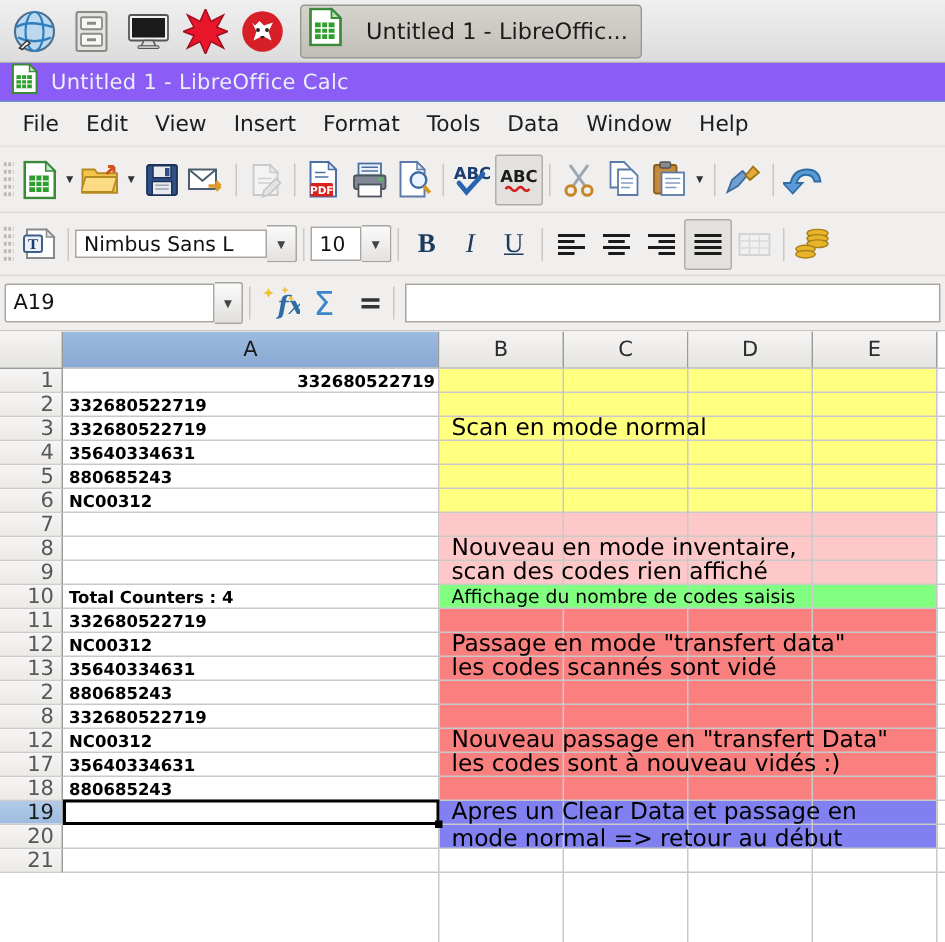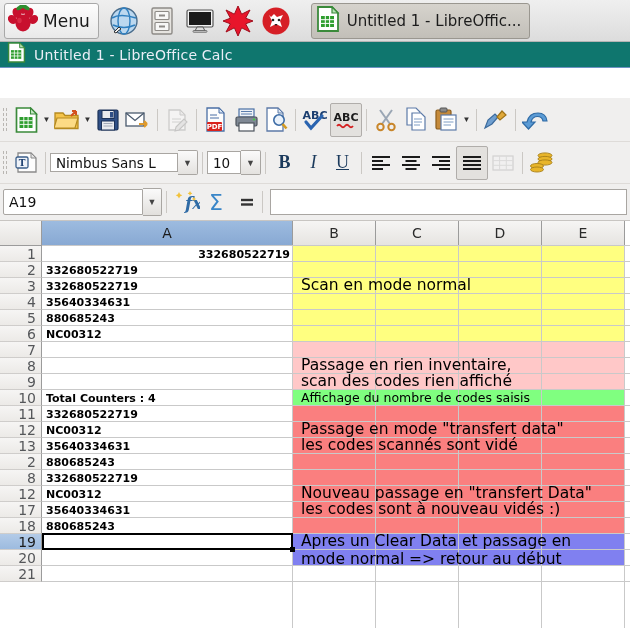--- a/index.html
+++ b/index.html
@@ -33,34 +33,34 @@
   .tb-menu .label {
     font-size: 17px; color: #1a1a1a; margin-left: 5px;
     font-family: "DejaVu Sans", sans-serif;
   }
   .tb-icon {
     width: 32px; height: 32px; margin: 0 3px;
     display: flex; align-items: center; justify-content: center;
     position: relative;
   }
   .tb-win {
-    display: flex; align-items: center; height: 34px; margin-left: 16px;
+    display: flex; align-items: center; height: 34px; margin-left: 6px;
     background: linear-gradient(to bottom,#d6d3cd,#c2bfb8);
     border: 1px solid #9a9790; border-radius: 3px;
-    padding: 0 8px 0 4px; max-width: 300px; overflow: hidden;
+    padding: 0 8px 0 4px; max-width: 300px; overflow: hidden; gap: 8px;
   }
   .tb-win .wlabel {
     font-size: 15px; color: #1c1c1c; margin-left: 7px; white-space: nowrap;
     font-family: "DejaVu Sans", sans-serif;
   }
 
   
   .titlebar {
     position: absolute; left: 0; top: 42px; width: 630px; height: 26px;
-    background: #0f766e;
+    background: #8b5cf6;
     display: flex; align-items: center; box-sizing: border-box; padding-left: 7px;
     border-bottom: 1px solid #6d93c4;
   }
   .titlebar .ttext {
     font-size: 14px; color: #e9eef7; margin-left: 8px;
     font-family: "DejaVu Sans", sans-serif; letter-spacing: .2px;
   }
 
   
   .menubar {
@@ -219,40 +219,20 @@
   .selhandle {
     position: absolute; width: 5px; height: 5px; background: #000;
   }
 </style>
 </head>
 <body>
 
 <div id="app">
 
   <div class="taskbar">
-    <div class="tb-menu">
-      <span>
-        <svg width="30" height="28" viewBox="0 0 30 28">
-          <g fill="#c8102e">
-            <ellipse cx="9" cy="8" rx="4.2" ry="5.4" transform="rotate(-28 9 8)"></ellipse>
-            <ellipse cx="21" cy="8" rx="4.2" ry="5.4" transform="rotate(28 21 8)"></ellipse>
-            <ellipse cx="4.5" cy="14.5" rx="4" ry="5" transform="rotate(-52 4.5 14.5)"></ellipse>
-            <ellipse cx="25.5" cy="14.5" rx="4" ry="5" transform="rotate(52 25.5 14.5)"></ellipse>
-            <ellipse cx="15" cy="4" rx="4" ry="5" transform="rotate(0 15 4)"></ellipse>
-          </g>
-          <g fill="#2f8f2f">
-            <ellipse cx="12" cy="2.5" rx="4" ry="2.1" transform="rotate(-30 12 2.5)"></ellipse>
-            <ellipse cx="18" cy="2.5" rx="4" ry="2.1" transform="rotate(30 18 2.5)"></ellipse>
-          </g>
-          <ellipse cx="15" cy="18" rx="7.6" ry="8.4" fill="#c8102e"></ellipse>
-          <ellipse cx="11.5" cy="15.5" rx="2.2" ry="2.8" fill="#e8415a" opacity=".55"></ellipse>
-        </svg>
-      </span>
-      <span class="label">Menu</span>
-    </div>
 
     <div class="tb-icon">
       <svg width="30" height="30" viewBox="0 0 30 30">
         <circle cx="15" cy="15" r="13" fill="#bcd8ef" stroke="#4a6d8c" stroke-width="1.4"></circle>
         <path d="M3 12 q8 -5 24 0" stroke="#2f7fbf" fill="none" stroke-width="1.6"></path>
         <path d="M4 19 q11 5 22 0" stroke="#2f7fbf" fill="none" stroke-width="1.6"></path>
         <ellipse cx="15" cy="15" rx="6" ry="13" fill="none" stroke="#2f7fbf" stroke-width="1.4"></ellipse>
         <path d="M10 21 l-5 5 l2 1 l2 -2 l3 -2 z" fill="#f0f0f0" stroke="#333" stroke-width="1"></path>
       </svg>
     </div>
@@ -321,20 +301,31 @@
           <line x1="5" y1="13.7" x2="18" y2="13.7"></line>
           <line x1="5" y1="17.4" x2="18" y2="17.4"></line>
           <line x1="9.3" y1="10" x2="9.3" y2="21"></line>
           <line x1="13.6" y1="10" x2="13.6" y2="21"></line>
         </g>
       </svg>
     </span>
     <span class="ttext">Untitled 1 - LibreOffice Calc</span>
   </div>
 
+  <div class="menubar">
+    <div class="mi">File</div>
+    <div class="mi">Edit</div>
+    <div class="mi">View</div>
+    <div class="mi">Insert</div>
+    <div class="mi">Format</div>
+    <div class="mi">Tools</div>
+    <div class="mi">Data</div>
+    <div class="mi">Window</div>
+    <div class="mi">Help</div>
+  </div>
 
   <div class="toolbar" id="toolbar1">
     <div class="grip"></div>
 
     <div class="tbtn">
       <svg width="25" height="26" viewBox="0 0 24 26">
         <path d="M2 1 h14 l6 6 v18 h-20 z" fill="#ffffff" stroke="#3a8a3a" stroke-width="1.7"></path>
         <path d="M16 1 l6 6 h-6 z" fill="#c6e9c6" stroke="#3a8a3a" stroke-width="1.1"></path>
         <rect x="5" y="10" width="13" height="11" fill="#2f9e2f"></rect>
         <g stroke="#fff" stroke-width=".9">
@@ -709,21 +700,21 @@
         <div class="celltext left" style="left: 0px; top: 144px; width: 251px; height: 16px;">Total Counters : 4</div>
         <div class="celltext left" style="left: 0px; top: 160px; width: 251px; height: 16px;">332680522719</div>
         <div class="celltext left" style="left: 0px; top: 176px; width: 251px; height: 16px;">NC00312</div>
         <div class="celltext left" style="left: 0px; top: 192px; width: 251px; height: 16px;">35640334631</div>
         <div class="celltext left" style="left: 0px; top: 208px; width: 251px; height: 16px;">880685243</div>
         <div class="celltext left" style="left: 0px; top: 224px; width: 251px; height: 16px;">332680522719</div>
         <div class="celltext left" style="left: 0px; top: 240px; width: 251px; height: 16px;">NC00312</div>
         <div class="celltext left" style="left: 0px; top: 256px; width: 251px; height: 16px;">35640334631</div>
         <div class="celltext left" style="left: 0px; top: 272px; width: 251px; height: 16px;">880685243</div>
         <div class="note" style="left: 251px; top: 31px; width: 332px; height: 16px;">Scan en mode normal</div>
-        <div class="note" style="left: 251px; top: 111px; width: 332px; height: 16px;">Passage en rien inventaire,</div>
+        <div class="note" style="left: 251px; top: 111px; width: 332px; height: 16px;">Nouveau en mode inventaire,</div>
         <div class="note" style="left: 251px; top: 127px; width: 332px; height: 16px;">scan des codes rien affiché</div>
         <div class="note small" style="left: 251px; top: 143px; width: 332px; height: 16px;">Affichage du nombre de codes saisis</div>
         <div class="note" style="left: 251px; top: 175px; width: 332px; height: 16px;">Passage en mode "transfert data"</div>
         <div class="note" style="left: 251px; top: 191px; width: 332px; height: 16px;">les codes scannés sont vidé</div>
         <div class="note" style="left: 251px; top: 239px; width: 332px; height: 16px;">Nouveau passage en "transfert Data"</div>
         <div class="note" style="left: 251px; top: 255px; width: 268px; height: 16px;">les codes sont à nouveau vidés :)</div>
         <div class="note" style="left: 251px; top: 287px; width: 332px; height: 16px;">Apres un  Clear Data et passage en</div>
         <div class="note" style="left: 251px; top: 303px; width: 332px; height: 20px;">mode normal =&gt; retour au début</div>
         <div class="selbox" style="left: 0px; top: 287px; width: 251px; height: 17px;"></div>
         <div class="selhandle" style="left: 248px; top: 301px;"></div>

